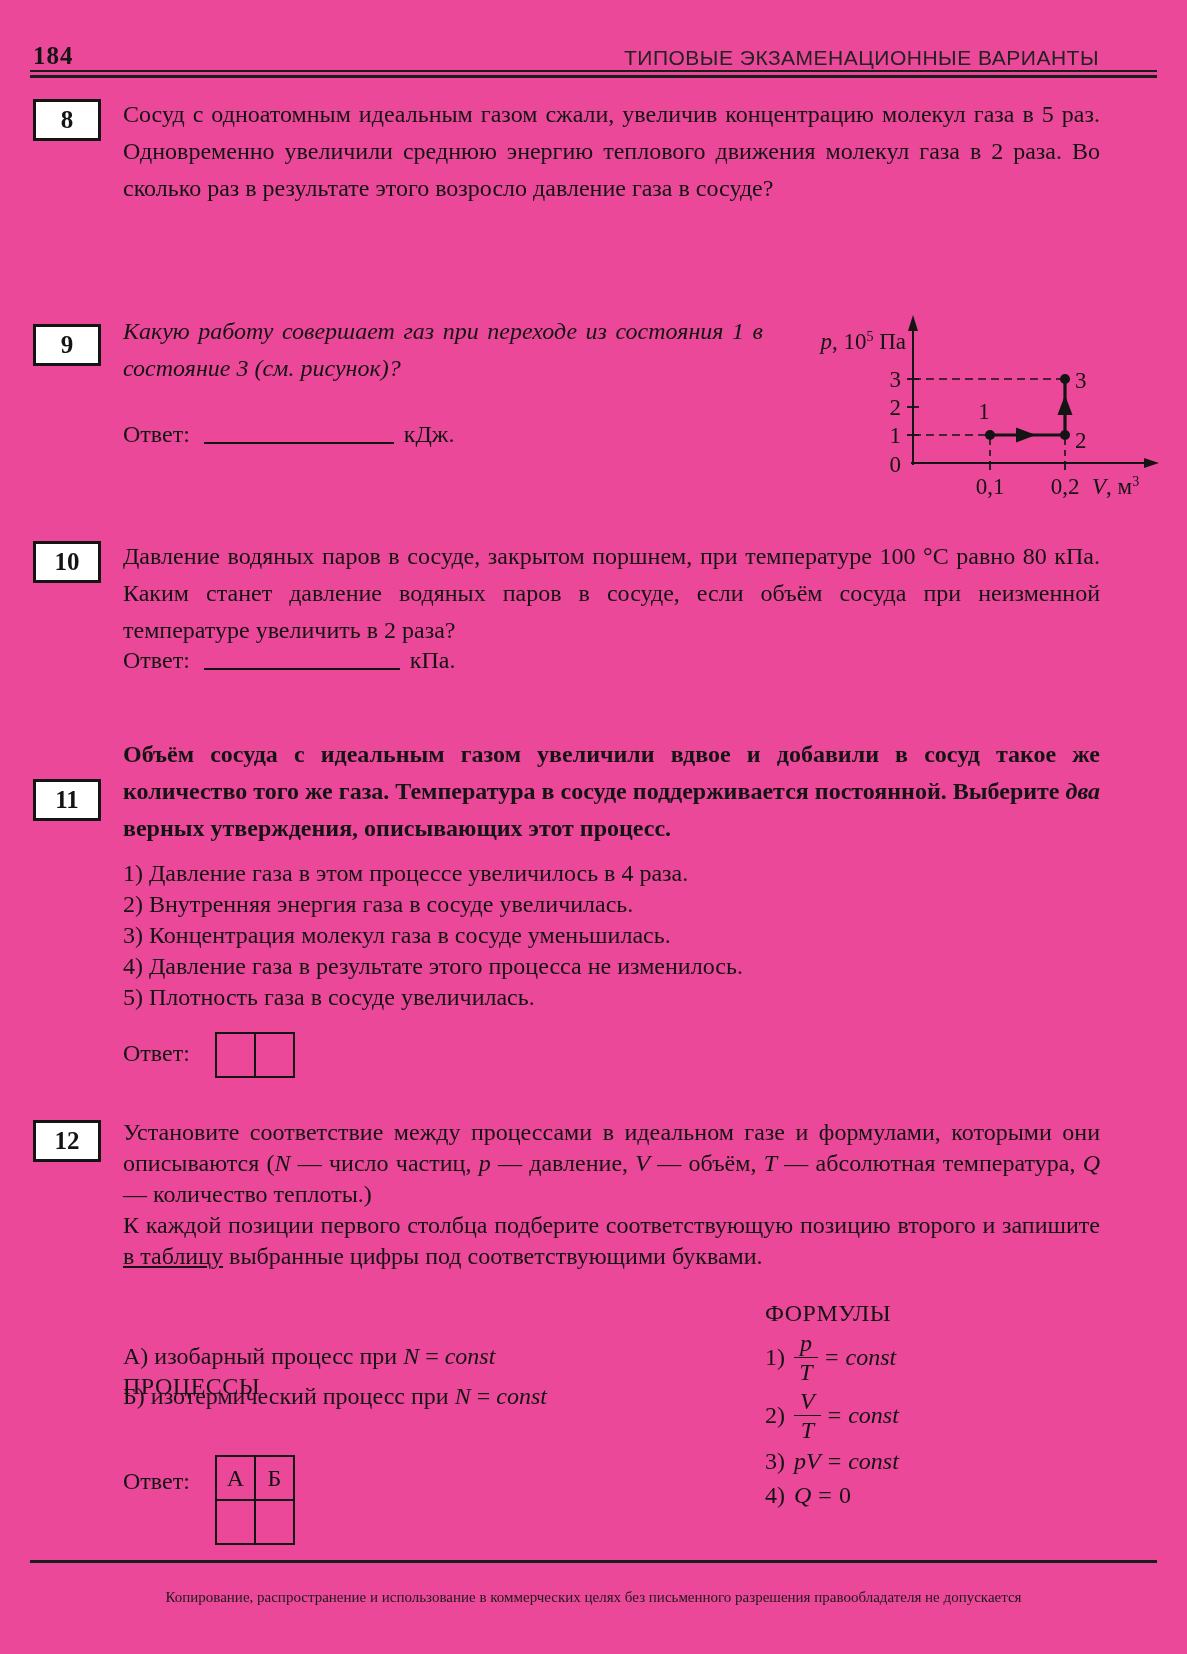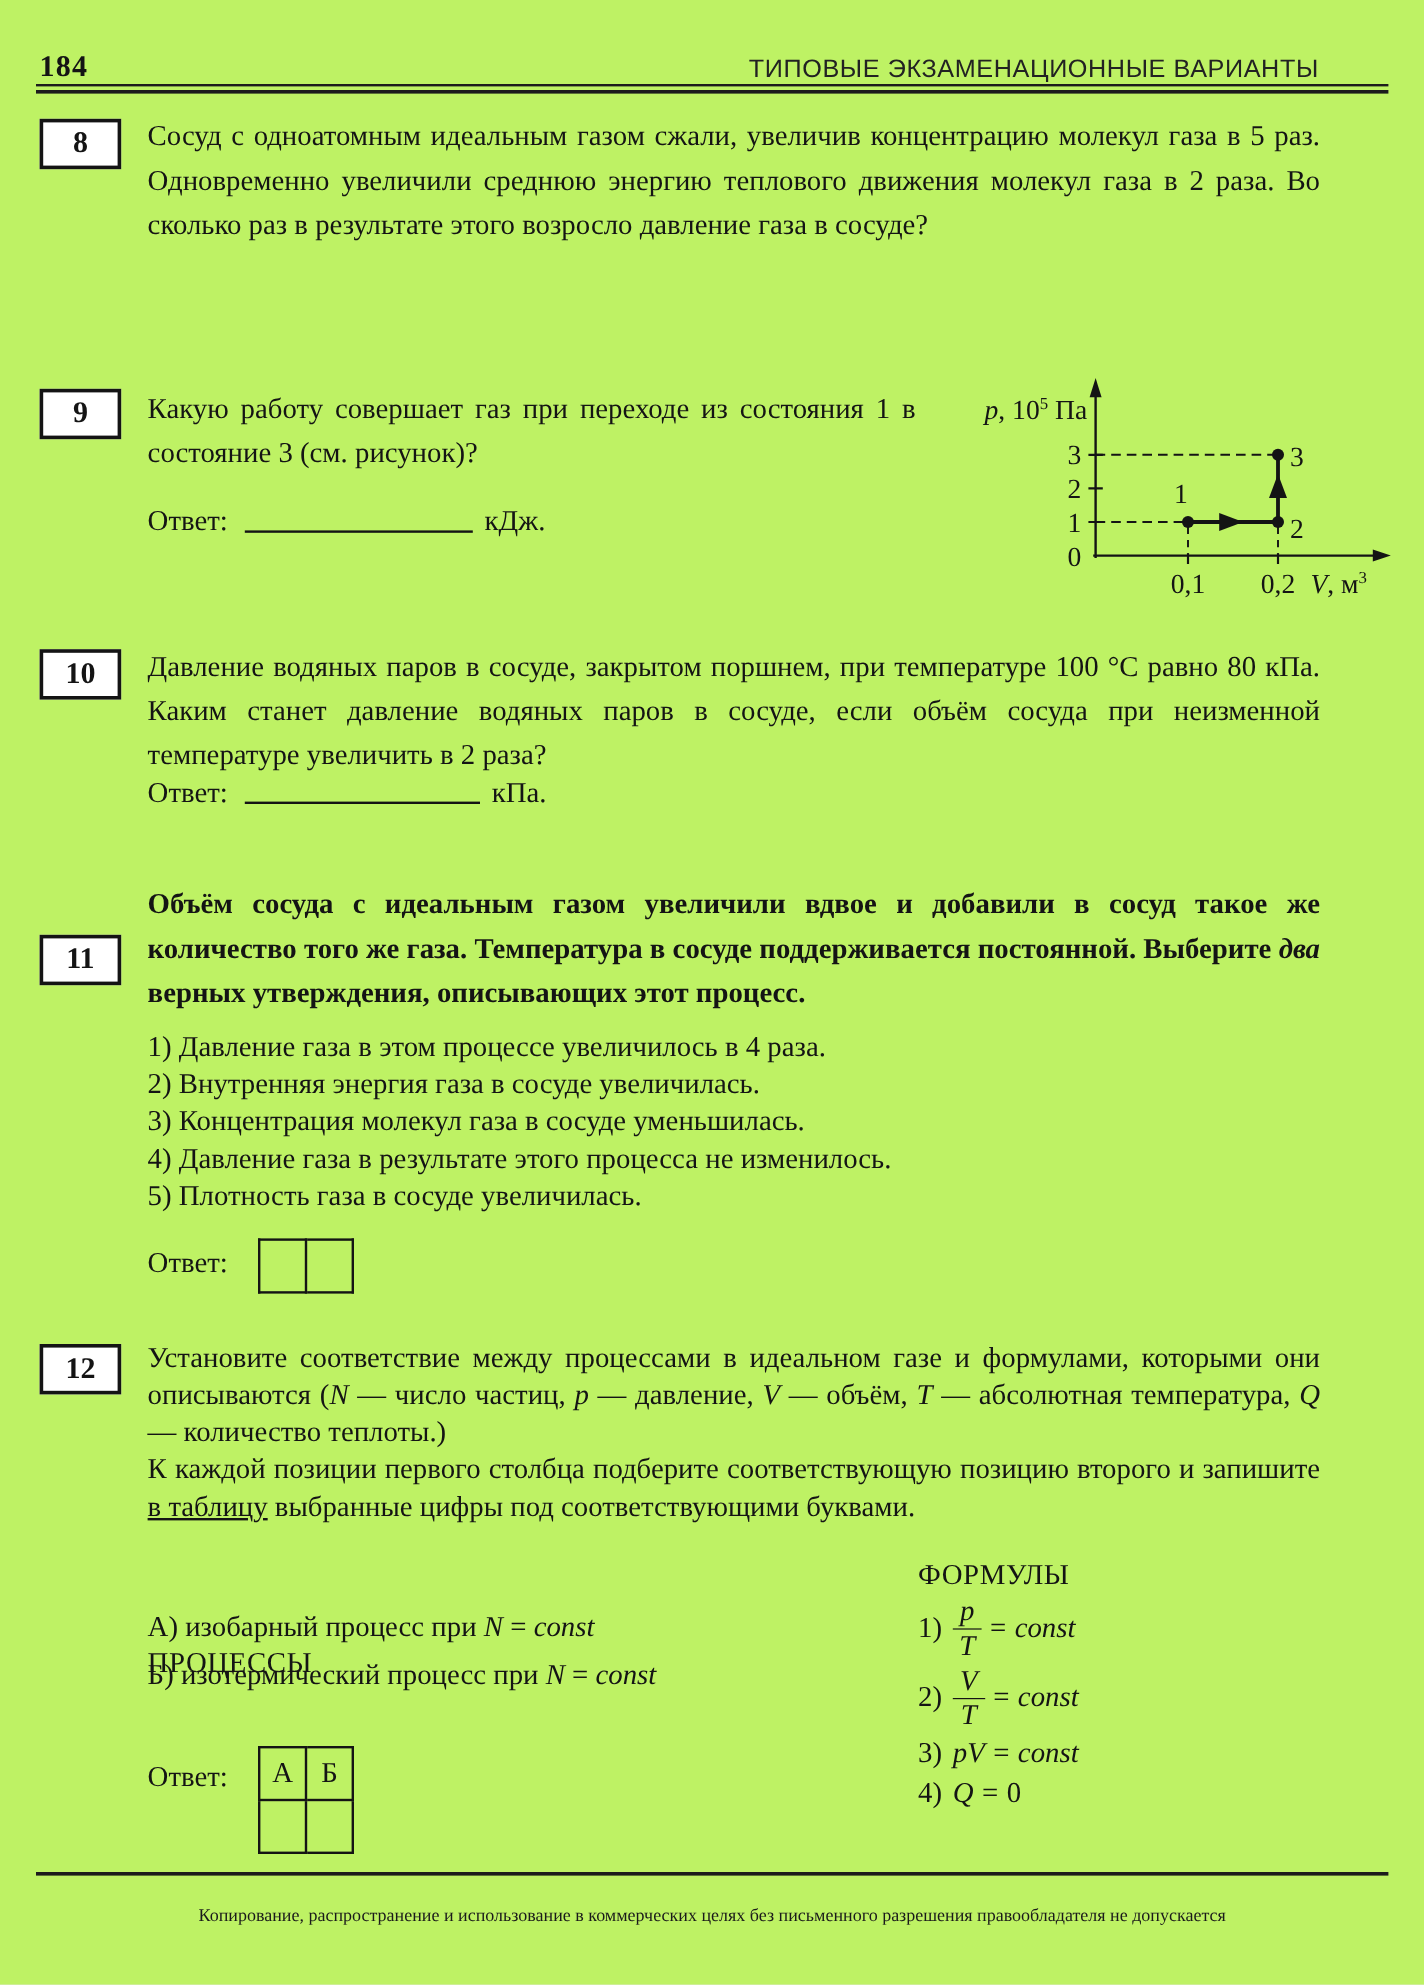--- a/index.html
+++ b/index.html
@@ -1,18 +1,18 @@
 <!DOCTYPE html>
 <html><head>
 <meta charset="utf-8">
 <style>
   html,body { margin:0; padding:0; background:#e8e8e8; }
   .page {
     position:relative; width:1187px; height:1654px; margin:0 auto;
-    background:#bef264; color:#141414;
+    background:#ec4899; color:#141414;
     font-family:"Liberation Serif", serif; overflow:hidden;
   }
   .abs { position:absolute; }
 
   
   .pagenum { font-size:25px; font-weight:bold; letter-spacing:1px; }
   .htitle  { font-family:"Liberation Sans", sans-serif; font-size:21px; letter-spacing:0.5px; color:#222; }
   .rule    { background:#1c1c1c; }
 
   
@@ -68,21 +68,21 @@
   <div class="abs rule" style="left:30px; top:75px; width:1127px; height:3px;"></div>
 
   <div class="abs qbox" style="left:33px; top:99px;">
     <span>8</span>
   </div>
   <div class="abs qtext" style="left:123px; top:96px; width:977px;">Сосуд с одноатомным идеальным газом сжали, увеличив концентрацию молекул газа в 5 раз. Одновременно увеличили среднюю энергию теплового движения молекул газа в 2 раза. Во сколько раз в результате этого возросло давление газа в сосуде?</div>
 
   <div class="abs qbox" style="left:33px; top:324px;">
     <span>9</span>
   </div>
-  <div class="abs qtext" style="left:123px; top:323px; width:640px;">Какую работу совершает газ при переходе из состояния 1 в состояние 3 (см. рисунок)?</div>
+  <div class="abs qtext" style="left:123px; top:313px; width:640px;font-style:italic;">Какую работу совершает газ при переходе из состояния 1 в состояние 3 (см. рисунок)?</div>
   <div class="abs ans" style="left:123px; top:420px;">
     <span>Ответ:</span><span class="blank" style="width:190px;"></span><span>кДж.</span>
   </div>
 
   <svg class="abs diagram" style="left:748px; top:303px;" width="420" height="200" viewBox="0 0 420 200">
 
     <line x1="165" y1="76" x2="313" y2="76" stroke="#141414" stroke-width="1.6" stroke-dasharray="8 5"></line>
     <line x1="165" y1="132" x2="238" y2="132" stroke="#141414" stroke-width="1.6" stroke-dasharray="8 5"></line>
     <line x1="242" y1="136" x2="242" y2="160" stroke="#141414" stroke-width="1.6" stroke-dasharray="6 5"></line>
     <line x1="317" y1="136" x2="317" y2="160" stroke="#141414" stroke-width="1.6" stroke-dasharray="6 5"></line>

